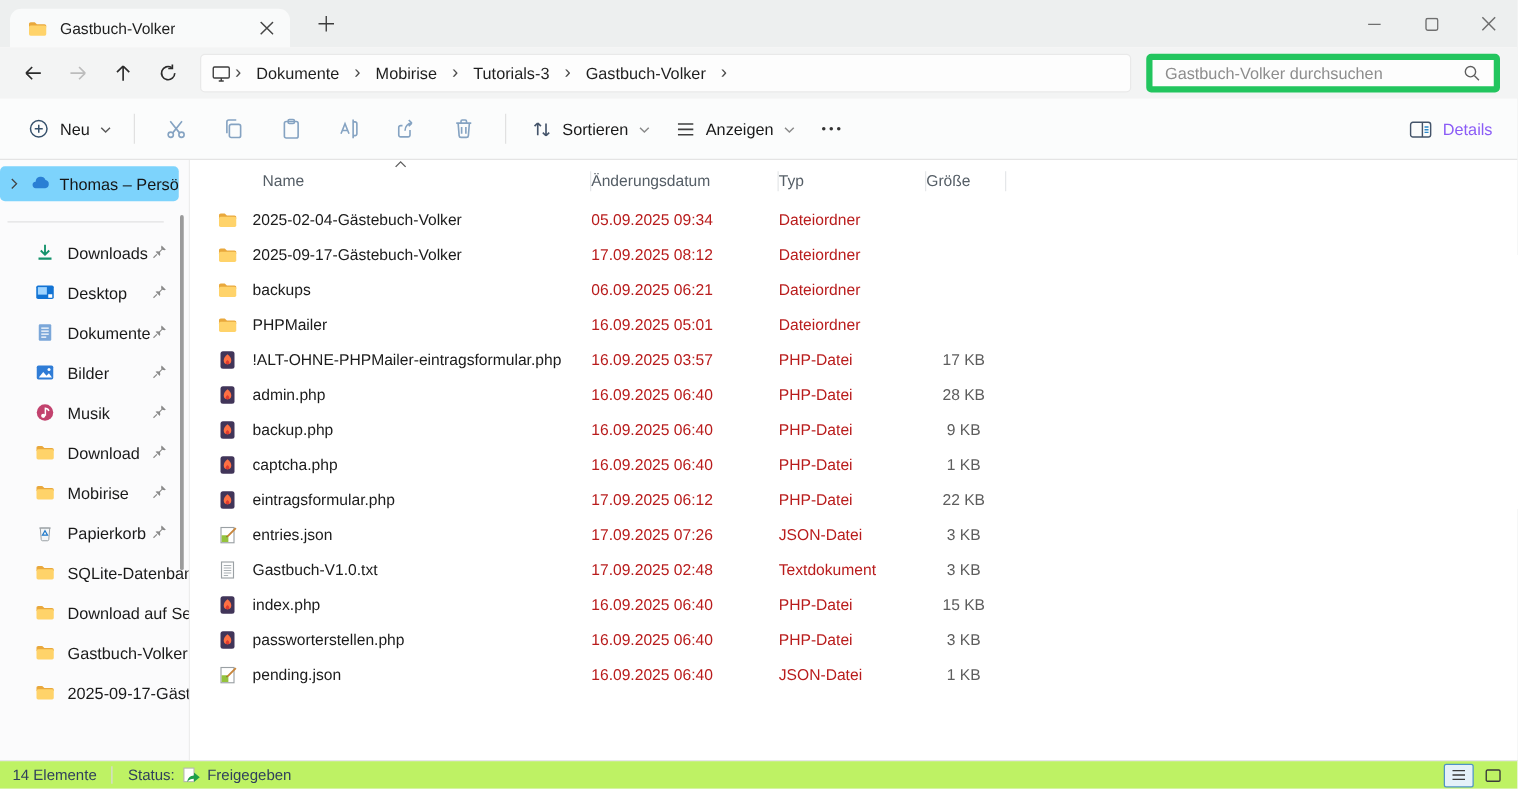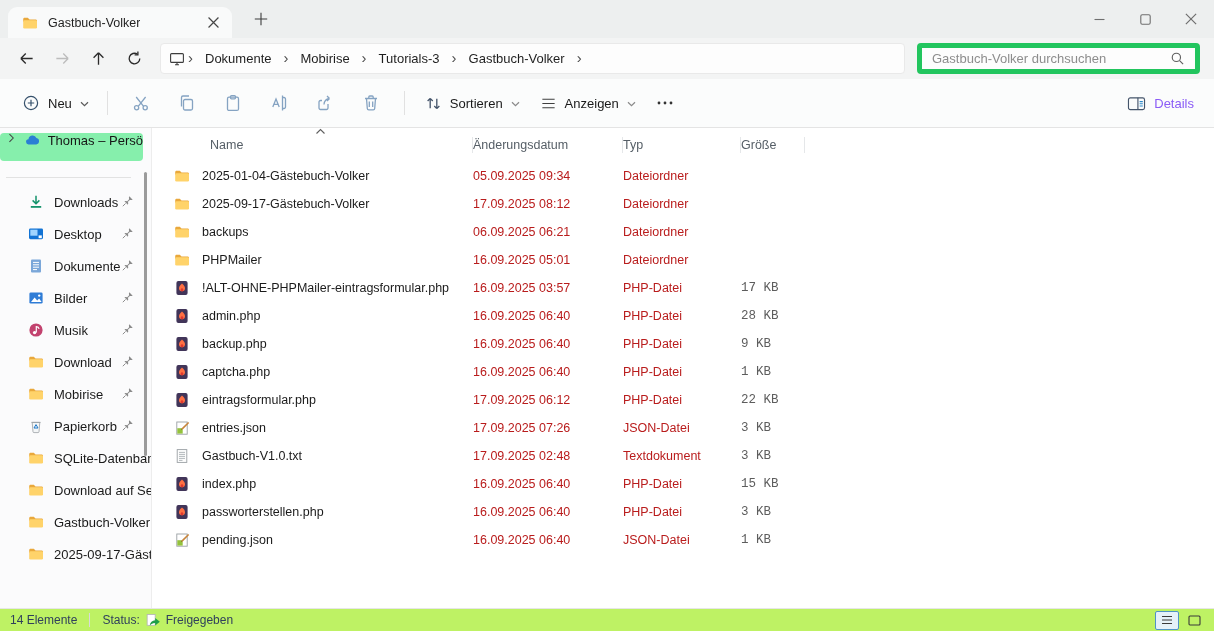--- a/index.html
+++ b/index.html
@@ -37,21 +37,21 @@
   .tb-ic{width:46px;height:34px;display:flex;align-items:center;justify-content:center;border-radius:4px;}
   .tb-lbl{display:flex;align-items:center;gap:8px;font-size:13px;color:#191919;padding:6px 10px;border-radius:4px;}
   .tb-more{width:38px;height:34px;display:flex;align-items:center;justify-content:center;border-radius:4px;}
   .tb-right{margin-left:auto;margin-right:20px;display:flex;align-items:center;gap:8px;font-size:13px;color:#8b5cf6;}
   .chev{display:flex;transform:translateY(1px);}
 
   
   .bodyarea{flex:1;display:flex;min-height:0;}
   .sidebar{width:152px;flex:0 0 152px;background:#fbfbfc;border-right:1px solid #ededed;position:relative;
       overflow:hidden;box-sizing:border-box;padding-top:4px;}
-  .side-onedrive{height:28px;margin:1px 8px 0 0;background:#86efac;border-radius:4px;display:flex;align-items:flex-start;
+  .side-onedrive{height:28px;margin:1px 8px 0 0;background:#7dd3fc;border-radius:4px;display:flex;align-items:center;
       padding-left:8px;gap:8px;overflow:hidden;}
   .side-onedrive .lbl{font-size:13px;color:#161616;white-space:nowrap;}
   .side-divider{height:1px;background:#e2e2e2;margin:16px 20px 8px 6px;}
   .side-item{height:32px;display:flex;align-items:center;padding-left:28px;gap:10px;position:relative;}
   .side-item .lbl{font-size:13px;color:#1a1a1a;white-space:nowrap;}
   .side-item .pin{position:absolute;right:17px;top:9px;width:13px;height:13px;}
   .side-scrollbar{position:absolute;right:4px;top:44px;width:3px;height:284px;background:#9b9b9b;border-radius:2px;}
 
   .content{flex:1;background:#fff;min-width:0;position:relative;}
   .listheader{height:30px;display:grid;grid-template-columns:22px 277px 150px 118px 64px;align-items:center;
@@ -59,21 +59,21 @@
   .listheader .col{font-size:12.5px;color:#555e66;position:relative;height:100%;display:flex;align-items:center;}
   .listheader .col::after{content:'';position:absolute;right:0;top:7px;height:16px;width:1px;background:#e5e7e9;}
   .col-name{padding-left:14px;grid-column:2;}
   .col-size{justify-content:flex-start;}
   .sort-caret{position:absolute;left:163px;top:-2px;}
   .rows{margin-top:2px;}
   .row{height:28px;display:grid;grid-template-columns:22px 277px 150px 118px 64px;align-items:center;padding-left:22px;}
   .cell{font-size:12.5px;white-space:nowrap;overflow:hidden;}
   .cell.name{color:#1b1b1b;padding-left:6px;}
   .cell.date,.cell.type{color:#b91c1c;}
-  .cell.size{color:#5d5d5d;text-align:left;padding-right:4px;font-family:Liberation Mono, monospace;}
+  .cell.size{color:#5d5d5d;text-align:center;padding-right:4px;}
   .fic{display:flex;align-items:center;}
 
   
   .statusbar{height:22px;border-top:1px solid #e6e6e6;background:#bef264;display:flex;align-items:center;
       padding:0 8px 0 10px;flex:0 0 auto;font-size:12px;color:#30405c;}
   .st-div{width:1px;height:14px;background:#d9d9d9;margin:0 12px;}
   .st-label{margin-right:6px;}
   .st-val{margin-left:5px;}
   .st-right{margin-left:auto;display:flex;align-items:center;gap:3px;}
   .view-btn{width:24px;height:19px;display:flex;align-items:center;justify-content:center;border:1px solid transparent;border-radius:2px;box-sizing:border-box;}
@@ -486,21 +486,21 @@
         <div class="col col-size">Größe</div>
       </div>
       <div class="rows" id="rows">
           <div class="row">
     <span class="fic">
               <svg class="icon16" width="16" height="16" viewBox="0 0 16 16">
                 <path d="M1.2 4.1c0-.8.6-1.4 1.4-1.4h3.2l1.7 1.7h6.1c.8 0 1.4.6 1.4 1.4v.9H1.2z" fill="#e9a83c"></path>
                 <rect x="1.2" y="5.3" width="13.8" height="8.2" rx="1.3" fill="#ffd36a"></rect>
               </svg>
             </span>
-    <span class="cell name">2025-01-04-Gästebuch-Volker</span>
+    <span class="cell name">2025-02-04-Gästebuch-Volker</span>
     <span class="cell date">05.09.2025 09:34</span>
     <span class="cell type">Dateiordner</span>
     <span class="cell size"></span>
   </div>
           <div class="row">
     <span class="fic">
               <svg class="icon16" width="16" height="16" viewBox="0 0 16 16">
                 <path d="M1.2 4.1c0-.8.6-1.4 1.4-1.4h3.2l1.7 1.7h6.1c.8 0 1.4.6 1.4 1.4v.9H1.2z" fill="#e9a83c"></path>
                 <rect x="1.2" y="5.3" width="13.8" height="8.2" rx="1.3" fill="#ffd36a"></rect>
               </svg>

